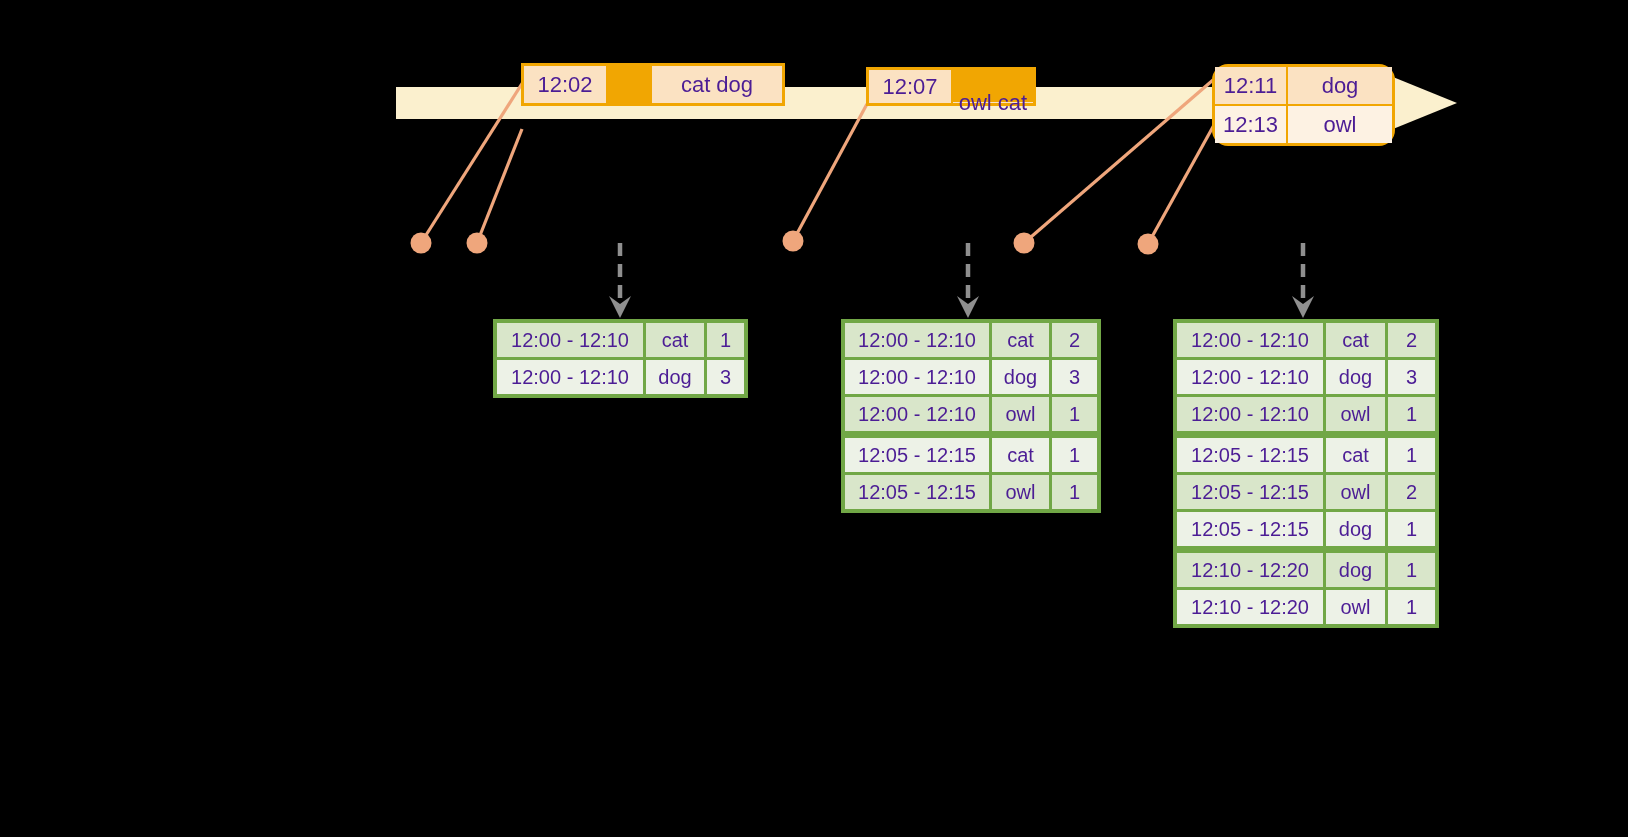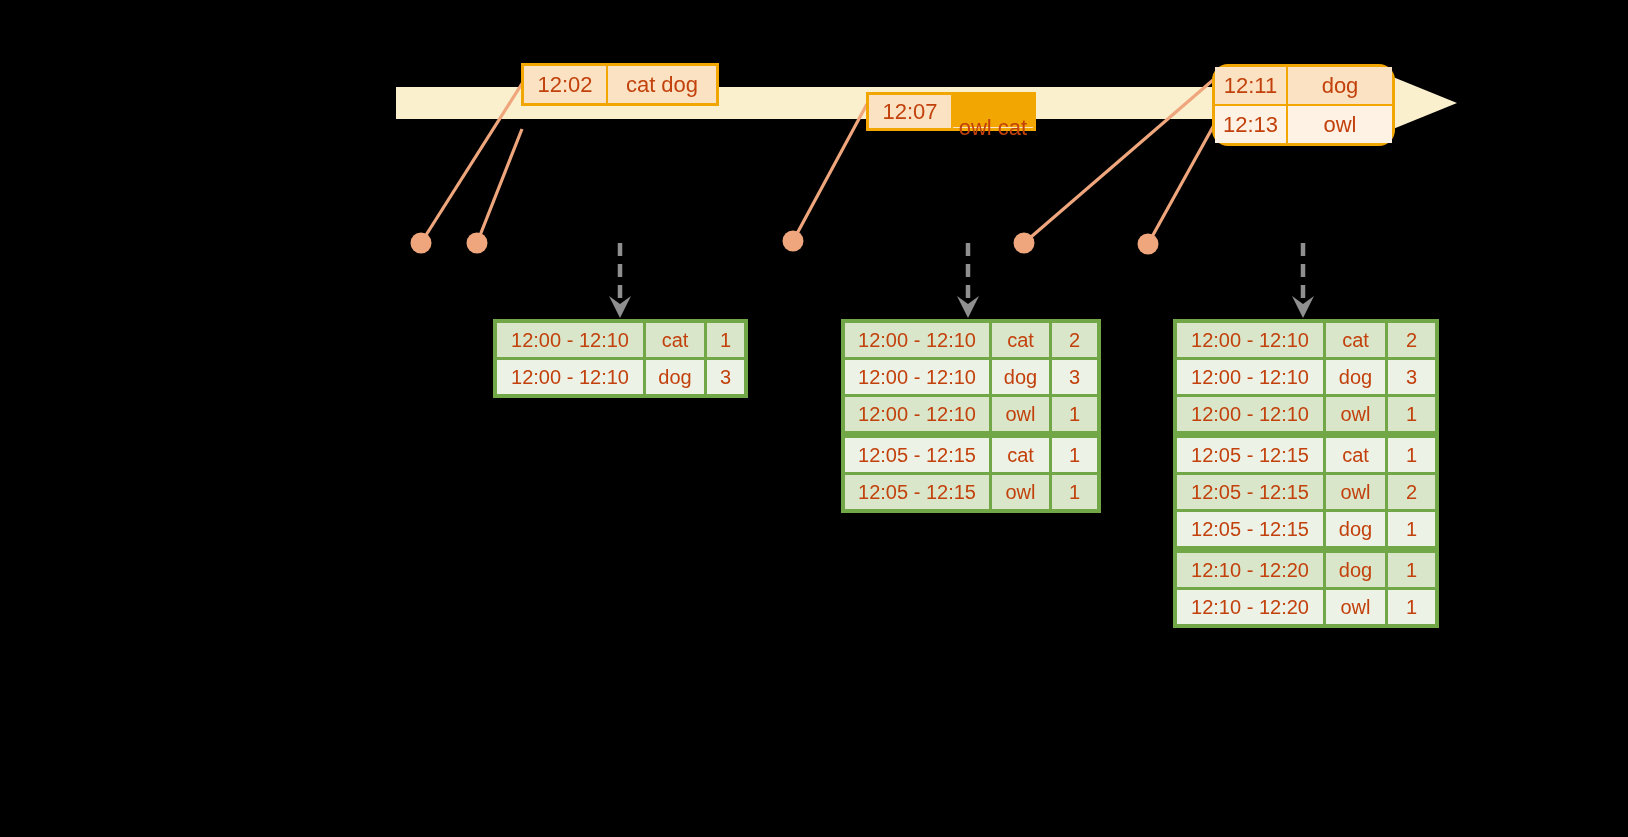--- a/index.html
+++ b/index.html
@@ -1,30 +1,30 @@
 <!DOCTYPE html>
 <html><head>
 <meta charset="utf-8">
 <style>
   html,body{margin:0;padding:0;background:#000;}
   #canvas{position:relative;width:1628px;height:837px;background:#000;overflow:hidden;
-          font-family:"Liberation Sans",sans-serif;color:#c2410c;}
+          font-family:"Liberation Sans",sans-serif;color:#4c1d95;}
   #shape-layer{position:absolute;left:0;top:0;}
 
   
   .etable{position:absolute;background:#F1A602;padding:3px;display:flex;flex-direction:column;gap:2px;}
   .erow{display:flex;gap:2px;height:37px;}
   #etable2 .erow{height:33px;}
   .etable .cell{display:flex;align-items:center;justify-content:center;font-size:22px;background:#FBE2C2;}
   .etable .erow.alt .cell{background:#FDF2E3;}
-  #etable1 .c0{width:82px;} #etable1 .c1{width:108px;}
+  #etable1 .c0{width:82px;} #etable1 .c1{width:130px;margin-left:44px;}
   #etable2 .c0{width:82px;} #etable2 .c1{width:80px;margin-top:32px;}
   #etable3 .c0{width:71px;} #etable3 .c1{width:104px;}
   #etable1{left:521px;top:63px;}
-  #etable2{left:866px;top:92px;}
+  #etable2{left:866px;top:67px;}
   #etable3{left:1212px;top:64px;border-radius:16px;}
 
   
   .rtable{position:absolute;background:#71A746;padding:4px;display:flex;flex-direction:column;gap:3px;}
   .rrow{display:flex;gap:3px;height:34px;}
   .rrow.group-start{margin-top:4px;}
   .rtable .cell{display:flex;align-items:center;justify-content:center;font-size:20px;background:#D9E6CA;}
   .rtable .rrow.alt .cell{background:#EDF2E7;}
   #rtable1{left:493px;top:319px;}
   #rtable1 .c0{width:146px;} #rtable1 .c1{width:58px;} #rtable1 .c2{width:37px;}

